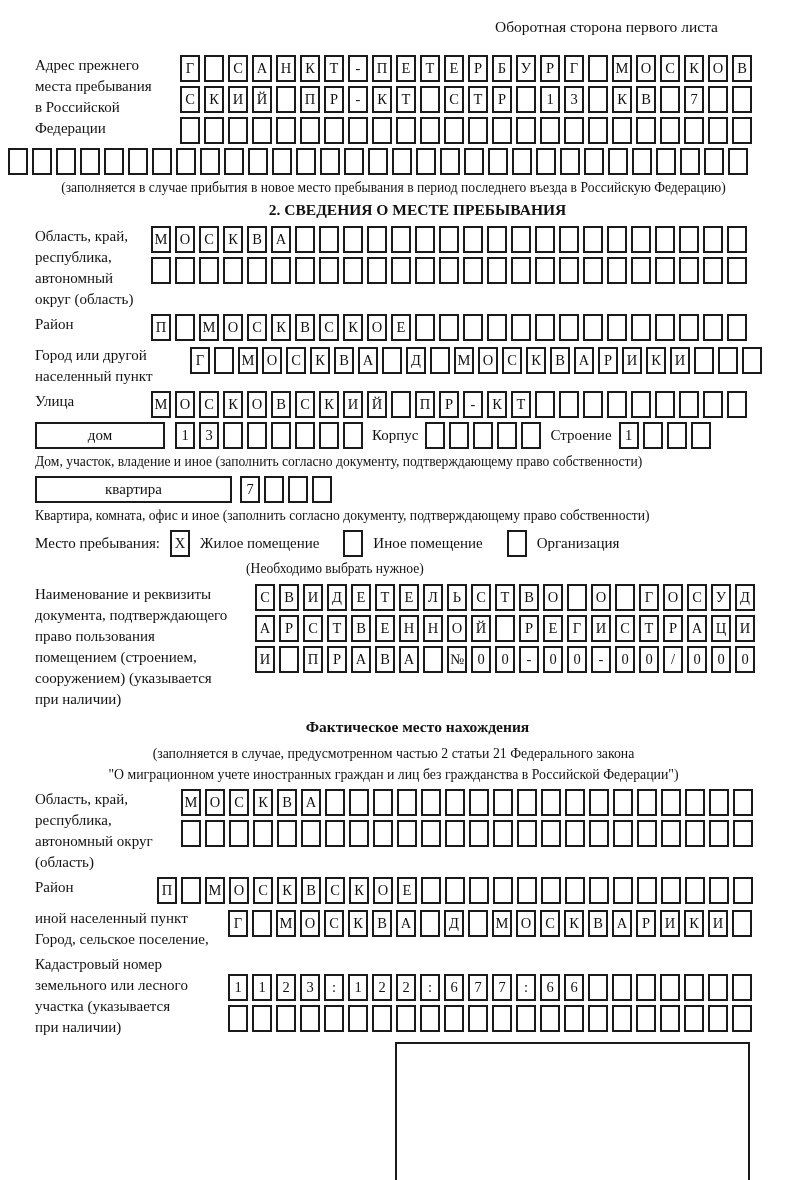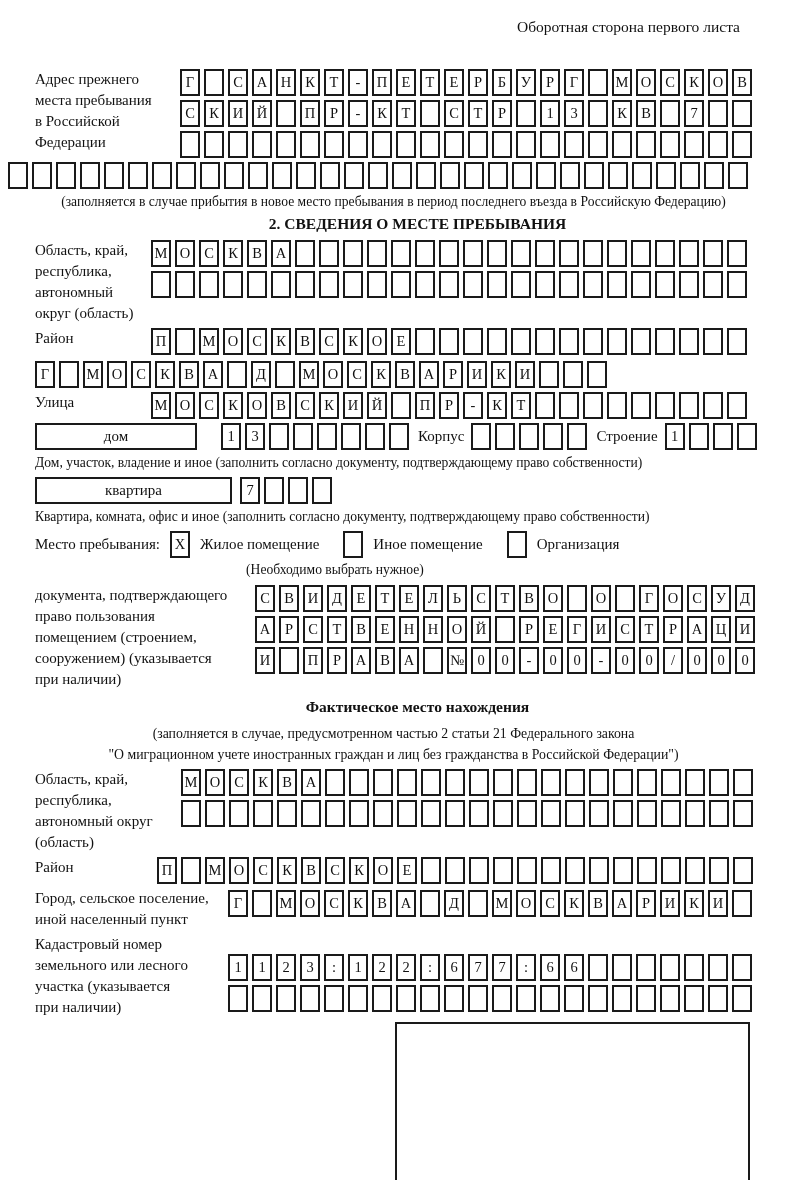--- a/index.html
+++ b/index.html
@@ -4,21 +4,21 @@
 <style>
   * { box-sizing: border-box; margin: 0; padding: 0; }
   html, body { width: 800px; height: 1180px; background: #fff; overflow: hidden; }
   body {
     font-family: "Liberation Serif", "DejaVu Serif", serif;
     color: #111;
     font-size: 15px;
   }
   .page { width: 800px; padding: 16px 0 0 35px; }
 
-  .corner-note { text-align: right; padding-right: 60px; line-height: 21px; margin-bottom: 32px; font-size: 15.5px; }
+  .corner-note { text-align: right; padding-right: 82px; line-height: 21px; margin-bottom: 18px; font-size: 15.5px; }
 
   .field { display: flex; align-items: flex-start; margin-bottom: 4px; }
   .label { flex: 0 0 auto; line-height: 21px; font-size: 15px; }
   .label div { white-space: nowrap; }
   .w145 { width: 145px; } .w116 { width: 116px; } .w155 { width: 155px; }
   .w220 { width: 220px; } .w146 { width: 146px; } .w122 { width: 122px; } .w193 { width: 193px; }
 
   .rows { display: flex; flex-direction: column; gap: 4px; }
   .cells { display: flex; gap: 4px; }
   .cell {
@@ -35,21 +35,21 @@
   .caption.left { margin: 1px 0 5px 0; }
 
   .heading { font-weight: bold; text-align: center; font-size: 15.5px; margin: 4px 0 7px 0; }
 
   .inline-row { display: flex; align-items: center; margin-bottom: 3px; }
   .bigbox {
     border: 2px solid #1a1a1a; height: 27px;
     display: flex; align-items: center; justify-content: center;
     font-size: 15px; flex: 0 0 auto;
   }
-  .dom-box { width: 162px; margin-right: 24px; }
+  .dom-box { width: 130px; margin-right: 10px; }
   .kv-box { width: 197px; margin-right: 8px; }
   .inline-label { margin: 0 7px 0 9px; white-space: nowrap; }
 
   .check-row { display: flex; align-items: center; margin-bottom: 2px; }
   .check-row .cell { margin: 0 10px; }
   .check-row .opt { white-space: nowrap; margin-right: 14px; }
   .choose-note { width: 330px; margin-left: 135px; text-align: center; font-size: 13.6px; line-height: 19px; margin-bottom: 6px; }
 
   .doc-field { margin-bottom: 0; }
 
@@ -283,20 +283,24 @@
         <div class="cell"></div>
         <div class="cell"></div>
         <div class="cell"></div>
         <div class="cell"></div>
         <div class="cell"></div>
         <div class="cell"></div>
       </div>
   </div>
 
   <div class="field">
+    <div class="label w155">
+        <div>Город или другой</div>
+        <div>населенный пункт</div>
+      </div>
     <div class="cells" style="margin-top:2px;">
         <div class="cell">Г</div>
         <div class="cell"></div>
         <div class="cell">М</div>
         <div class="cell">О</div>
         <div class="cell">С</div>
         <div class="cell">К</div>
         <div class="cell">В</div>
         <div class="cell">А</div>
         <div class="cell"></div>
@@ -398,20 +402,21 @@
     <span class="opt">Жилое помещение</span>
     <div class="cell"></div>
     <span class="opt">Иное помещение</span>
     <div class="cell"></div>
     <span class="opt">Организация</span>
   </div>
   <div class="choose-note">(Необходимо выбрать нужное)</div>
 
   <div class="field doc-field">
     <div class="label w220">
+        <div>Наименование и реквизиты</div>
         <div>документа, подтверждающего</div>
         <div>право пользования</div>
         <div>помещением (строением,</div>
         <div>сооружением) (указывается</div>
         <div>при наличии)</div>
       </div>
     <div class="rows">
       <div class="cells">
           <div class="cell">С</div>
           <div class="cell">В</div>
@@ -581,22 +586,22 @@
         <div class="cell"></div>
         <div class="cell"></div>
         <div class="cell"></div>
         <div class="cell"></div>
         <div class="cell"></div>
       </div>
   </div>
 
   <div class="field">
     <div class="label w193">
+        <div>иной населенный пункт</div>
         <div>Город, сельское поселение,</div>
-        <div>иной населенный пункт</div>
       </div>
     <div class="cells" style="margin-top:2px;">
         <div class="cell">Г</div>
         <div class="cell"></div>
         <div class="cell">М</div>
         <div class="cell">О</div>
         <div class="cell">С</div>
         <div class="cell">К</div>
         <div class="cell">В</div>
         <div class="cell">А</div>

